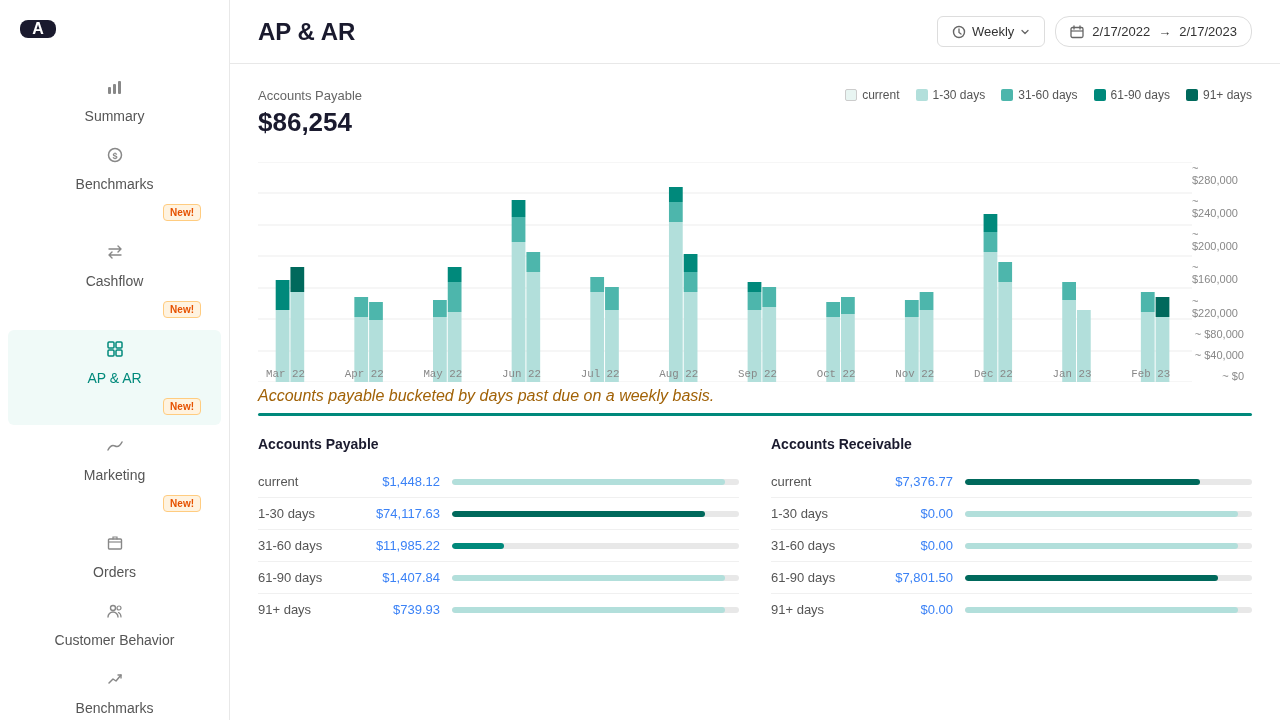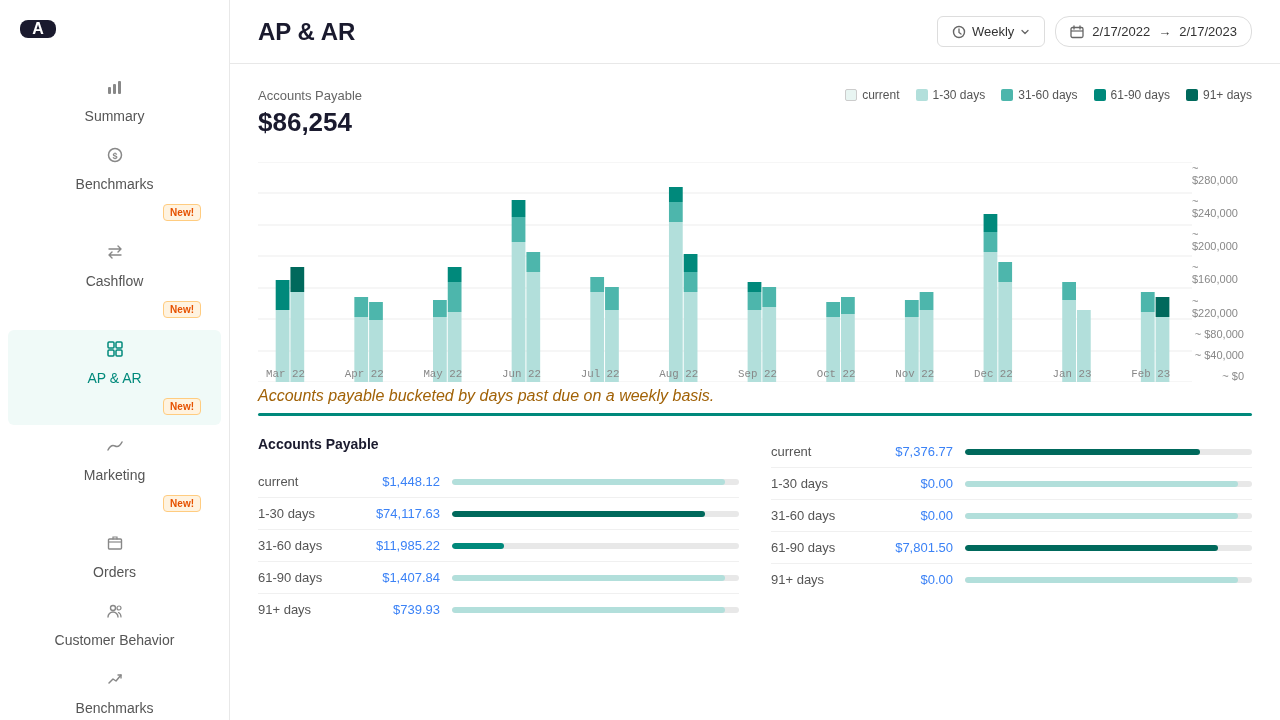--- a/index.html
+++ b/index.html
@@ -458,20 +458,21 @@
         <div class="table-row-item">
           <span class="row-label">91+ days</span>
           <span class="row-value">$739.93</span>
           <div class="row-bar-wrap">
             <div class="row-bar" style="width:95%; background:#b2dfdb;"></div>
           </div>
         </div>
       </div>
 
       <div class="table-block">
+        <div class="table-title">Accounts Receivable</div>
 
         <div class="table-row-item">
           <span class="row-label">current</span>
           <span class="row-value">$7,376.77</span>
           <div class="row-bar-wrap">
             <div class="row-bar" style="width:82%; background:#00695c;"></div>
           </div>
         </div>
 
         <div class="table-row-item">

